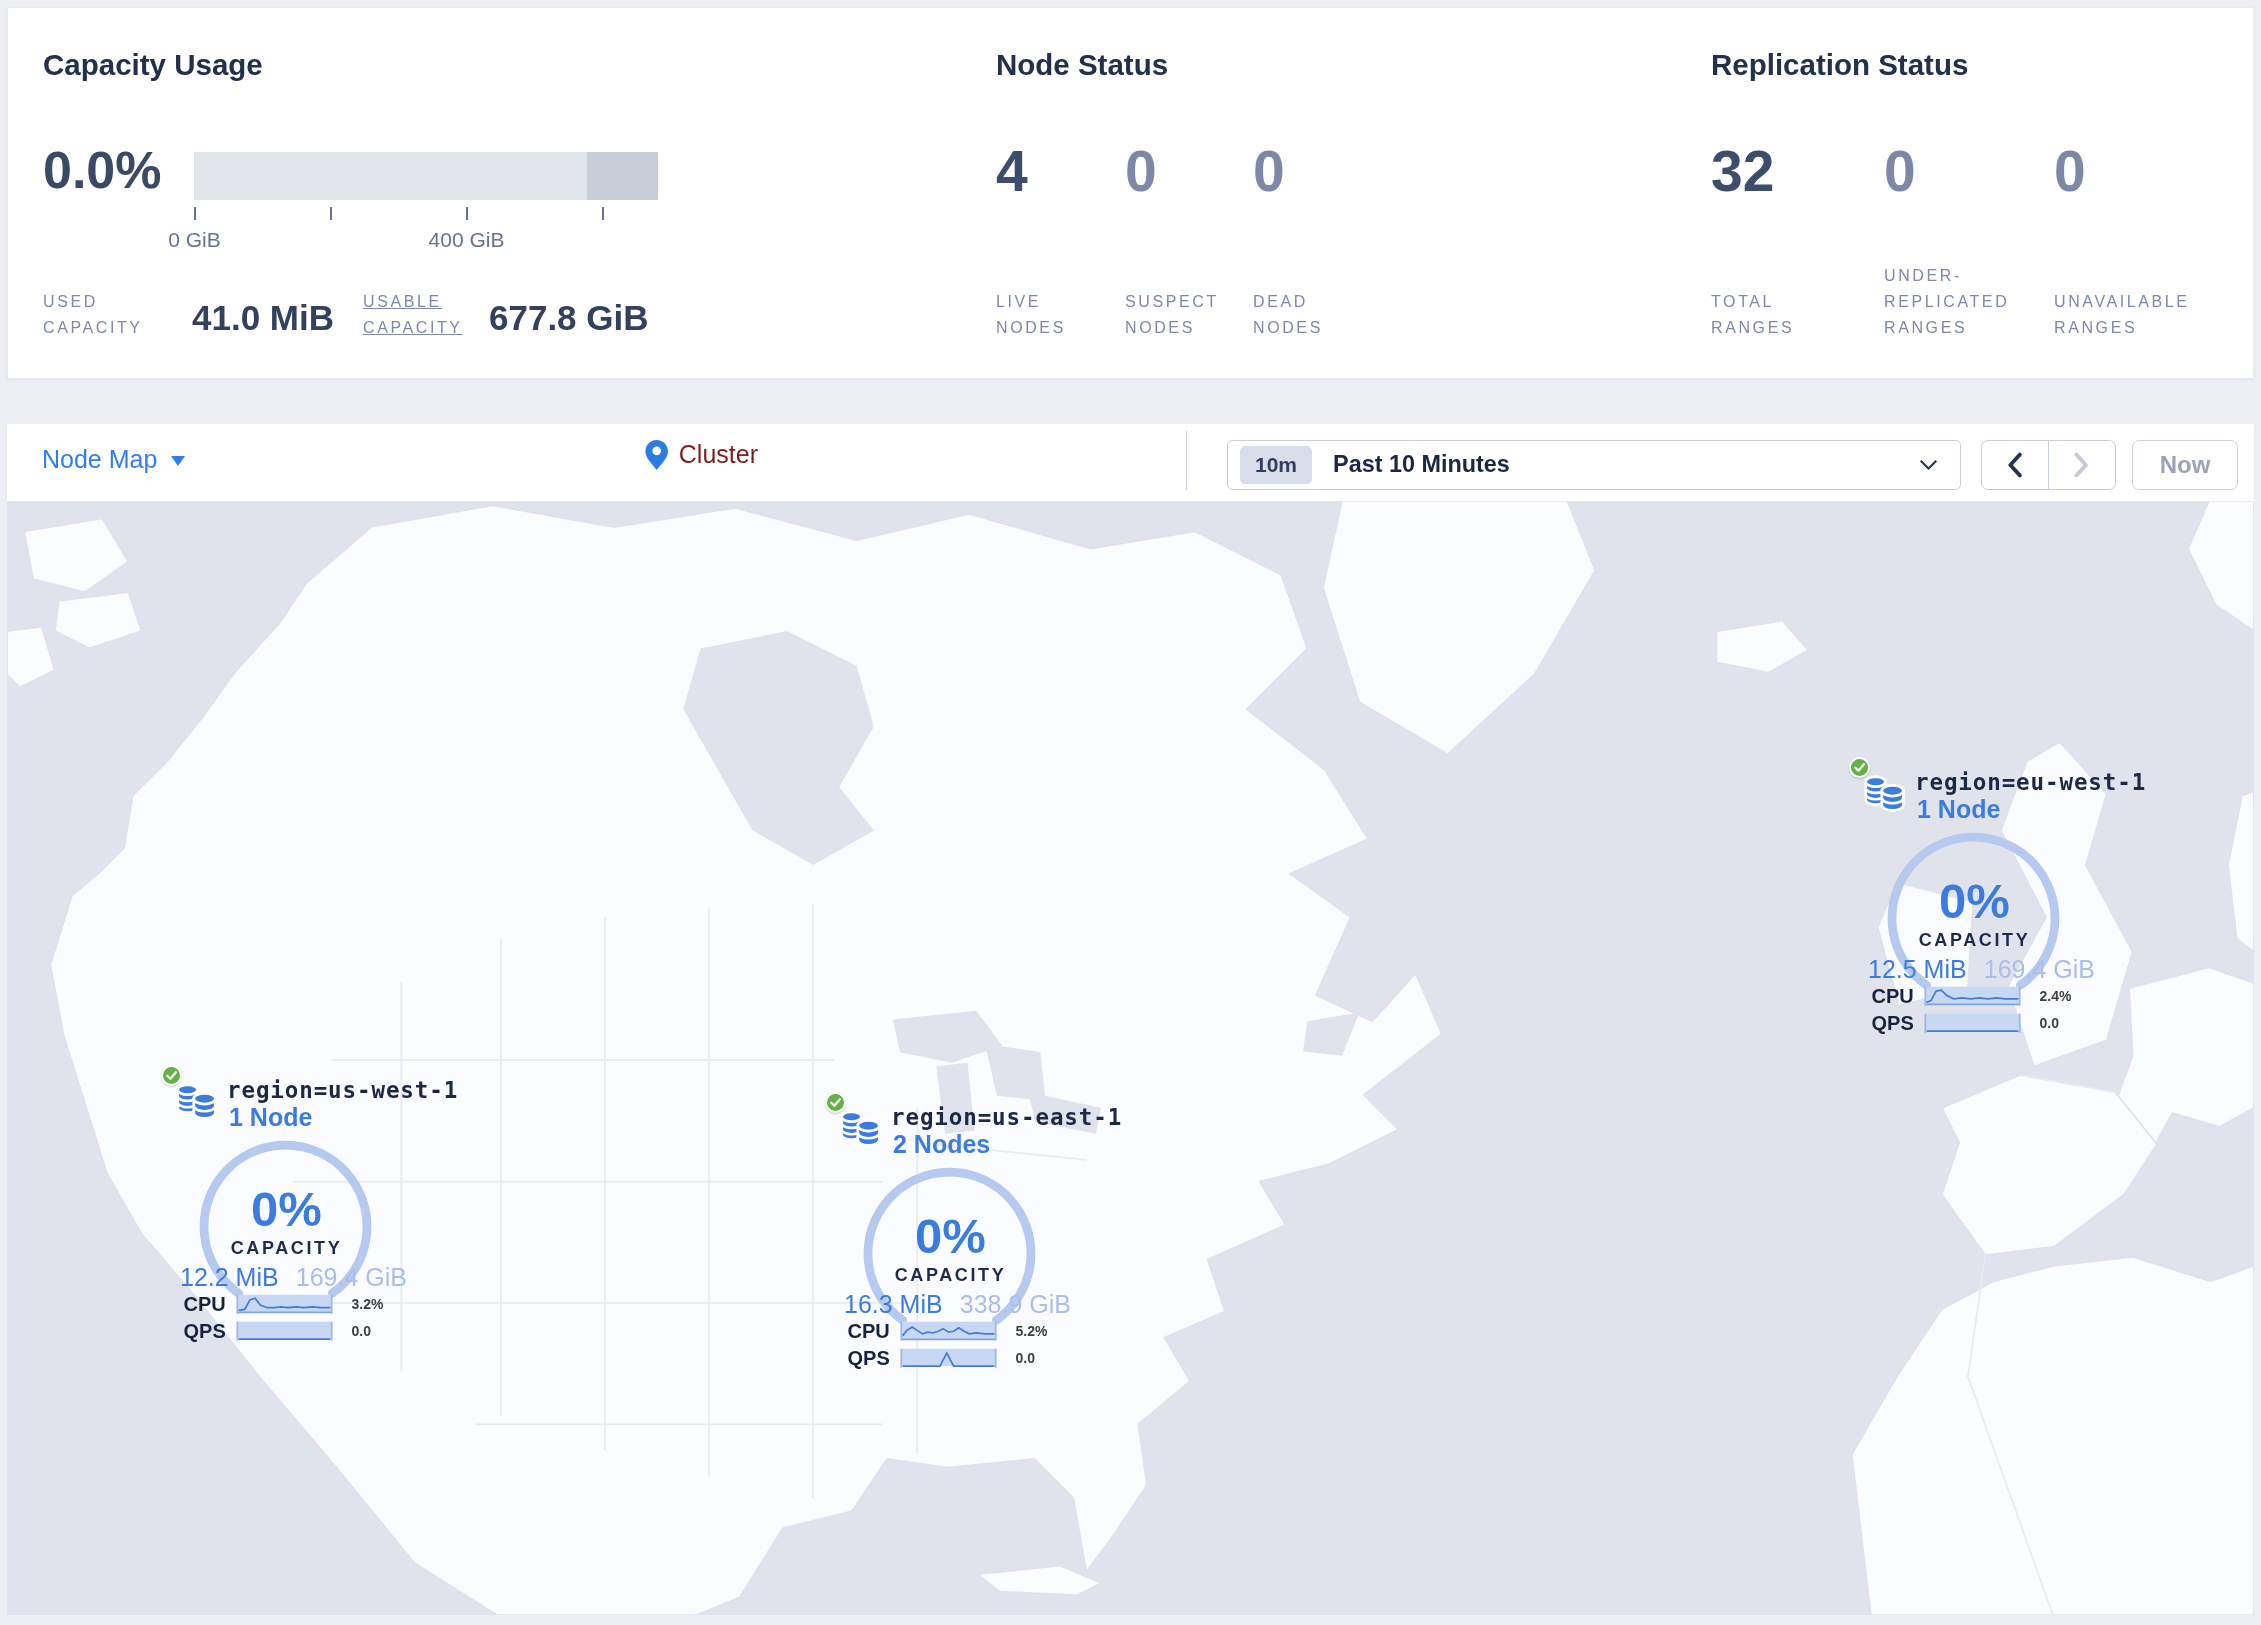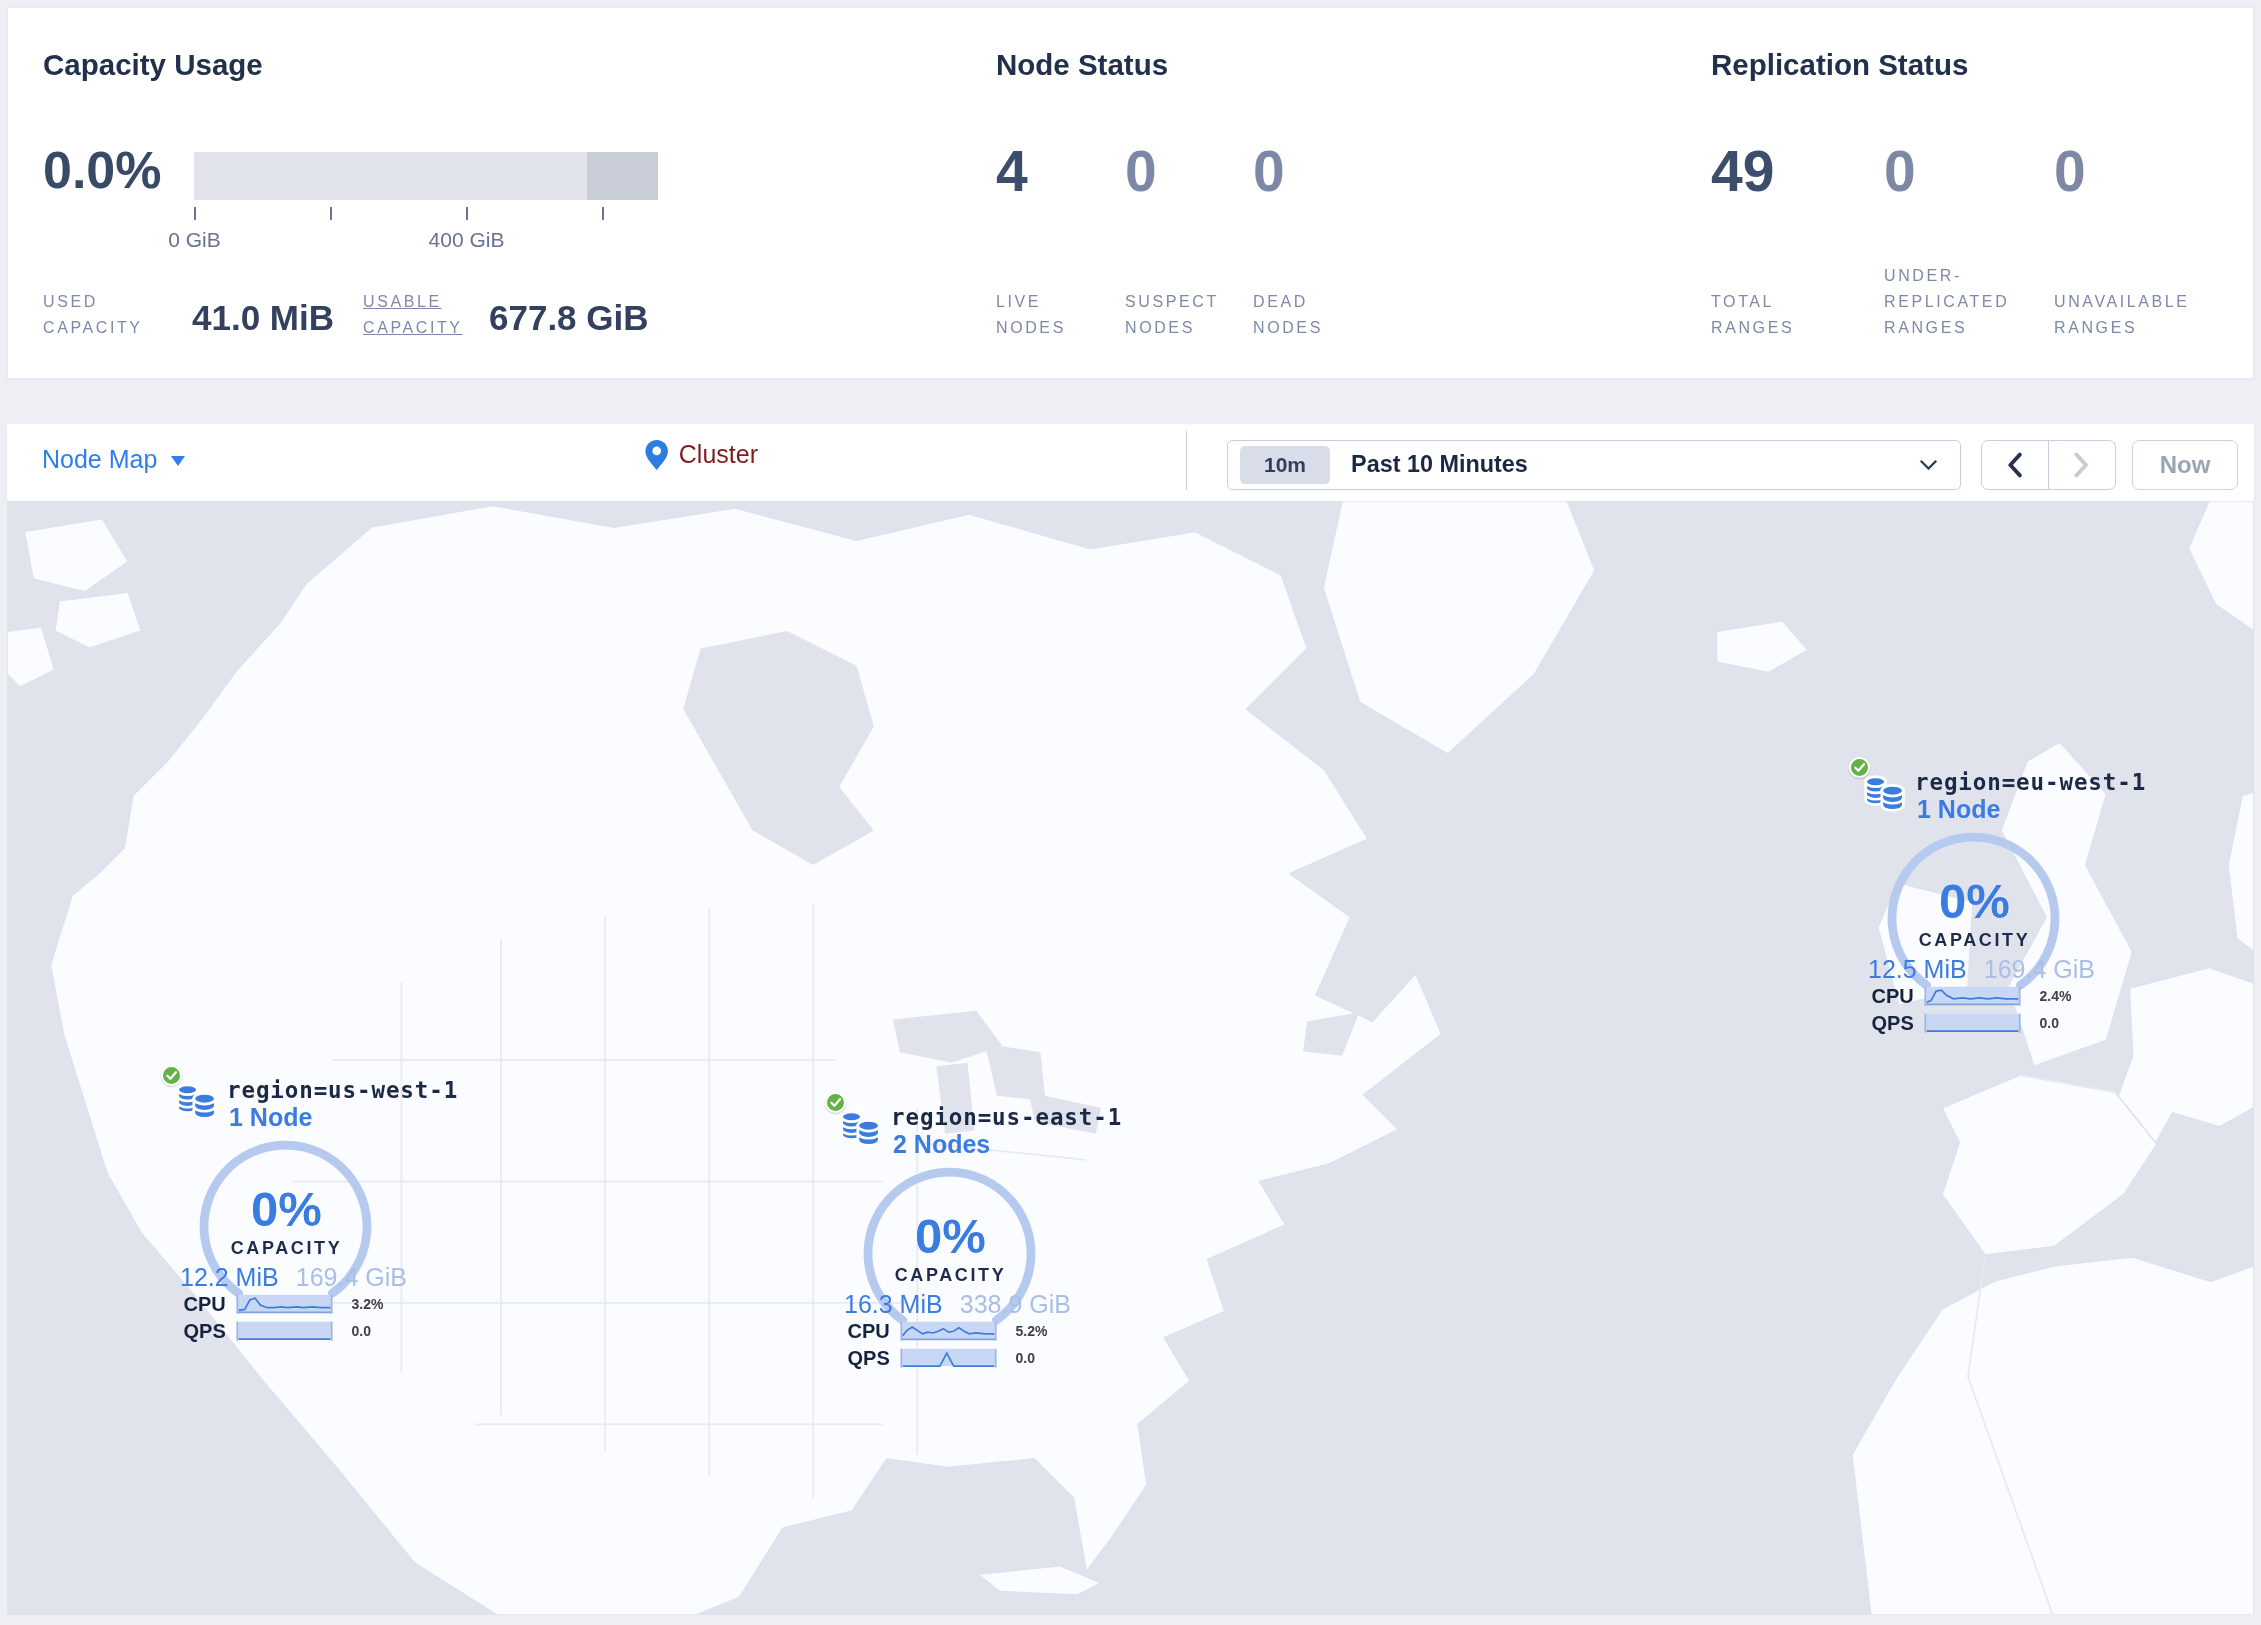--- a/index.html
+++ b/index.html
@@ -25,21 +25,21 @@
     background:#fff; box-shadow:0 0.9px 2.6px rgba(30,40,70,.05); }
   .view-select { position:absolute; left:35px; top:21px; display:flex; align-items:center; gap:14px;
     font-size:25px; color:#2f7ef0; cursor:pointer; }
   .tri-down { width:0; height:0; border-left:7.8px solid transparent; border-right:7.8px solid transparent;
     border-top:10.4px solid #2f7ef0; margin-top:3.5px; }
   .tb-divider { position:absolute; left:1179px; top:7px; width:0.9px; height:59px; background:#c9cede; }
   .crumb { position:absolute; left:638px; top:15.6px; display:flex; align-items:center; gap:10.4px; }
   .crumb-text { font-size:25px; color:#7f1d1d; }
   .time-box { position:absolute; left:1220px; top:15.6px; width:734px; height:50px;
     border:1.7px solid #c7cedd; border-radius:5.2px; display:flex; align-items:center; background:#fff; }
-  .time-badge { margin-left:12px; background:#d9dde9; border-radius:5.2px; padding:7px 24px;
+  .time-badge { margin-left:12px; background:#d9dde9; border-radius:5.2px; padding:7px 15px;
     font-size:21px; font-weight:bold; color:#323e5a; }
   .time-label { margin-left:21px; font-size:23.4px; font-weight:bold; color:#1b2845; }
   .time-chev { margin-left:auto; margin-right:22.5px; }
   .arrow-group { position:absolute; left:1974px; top:15.6px; width:135px; height:50px;
     border:1.7px solid #c7cedd; border-radius:7px; display:flex; background:#fff; }
   .arrow-cell { flex:1; display:flex; align-items:center; justify-content:center; cursor:pointer; }
   .arrow-cell.prev { border-right:0.9px solid #c7cedd; }
   .now-btn { position:absolute; left:2125px; top:15.6px; width:106px; height:50px;
     border:1.7px solid #ccd2df; border-radius:7px; background:#fff; display:flex; align-items:center;
     justify-content:center; font-size:24px; font-weight:bold; color:#9ba4b6; }
@@ -94,21 +94,21 @@
 
   <div class="sec-title" style="left:988px;">Node Status</div>
   <div class="big-num" style="left:988px;">4</div>
   <div class="big-num zero" style="left:1117px;">0</div>
   <div class="big-num zero" style="left:1245px;">0</div>
   <div class="sub-label" style="left:988px; width:104px;">LIVE NODES</div>
   <div class="sub-label" style="left:1117px; width:117px;">SUSPECT NODES</div>
   <div class="sub-label" style="left:1245px; width:104px;">DEAD NODES</div>
 
   <div class="sec-title" style="left:1703px;">Replication Status</div>
-  <div class="big-num" style="left:1703px;">49</div>
+  <div class="big-num" style="left:1703px;">32</div>
   <div class="big-num zero" style="left:1876px;">0</div>
   <div class="big-num zero" style="left:2046px;">0</div>
   <div class="sub-label" style="left:1703px; width:126px;">TOTAL RANGES</div>
   <div class="sub-label" style="left:1876px; width:172px; top:255px;">UNDER-REPLICATED RANGES</div>
   <div class="sub-label" style="left:2046px; width:191px;">UNAVAILABLE RANGES</div>
 </div>
 
 <div class="toolbar">
   <div class="view-select">
     <span>Node Map</span>

